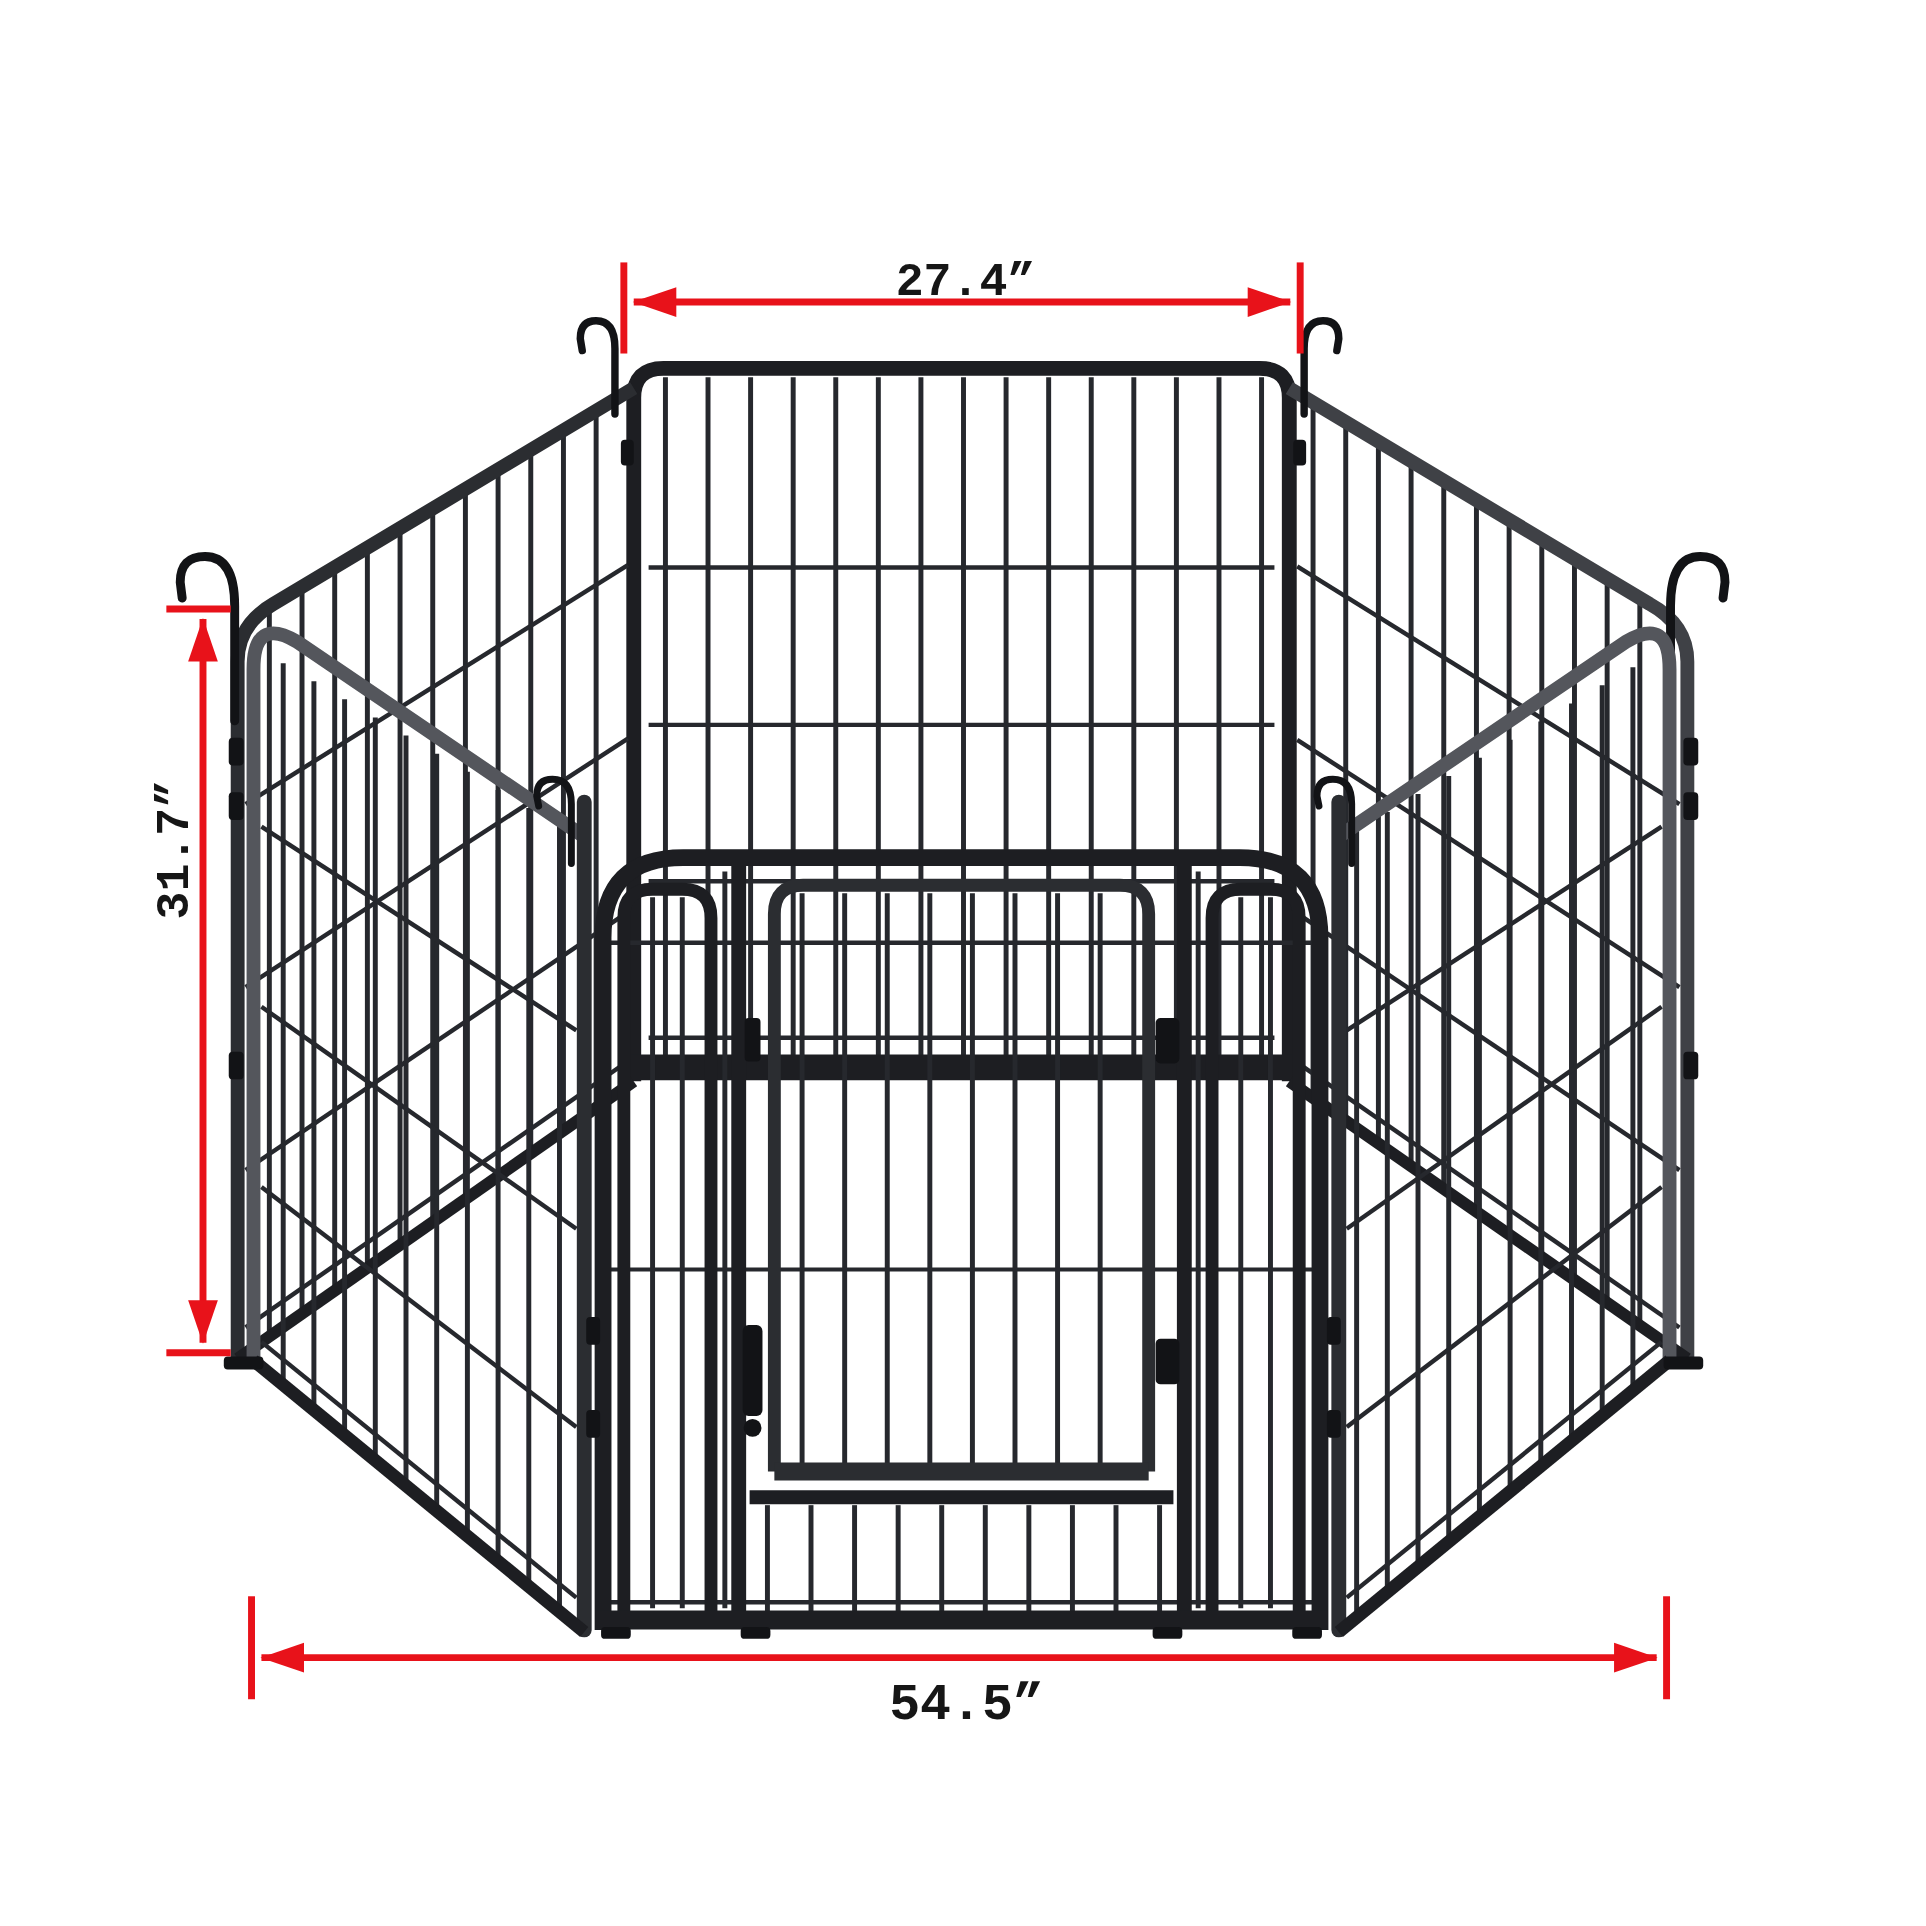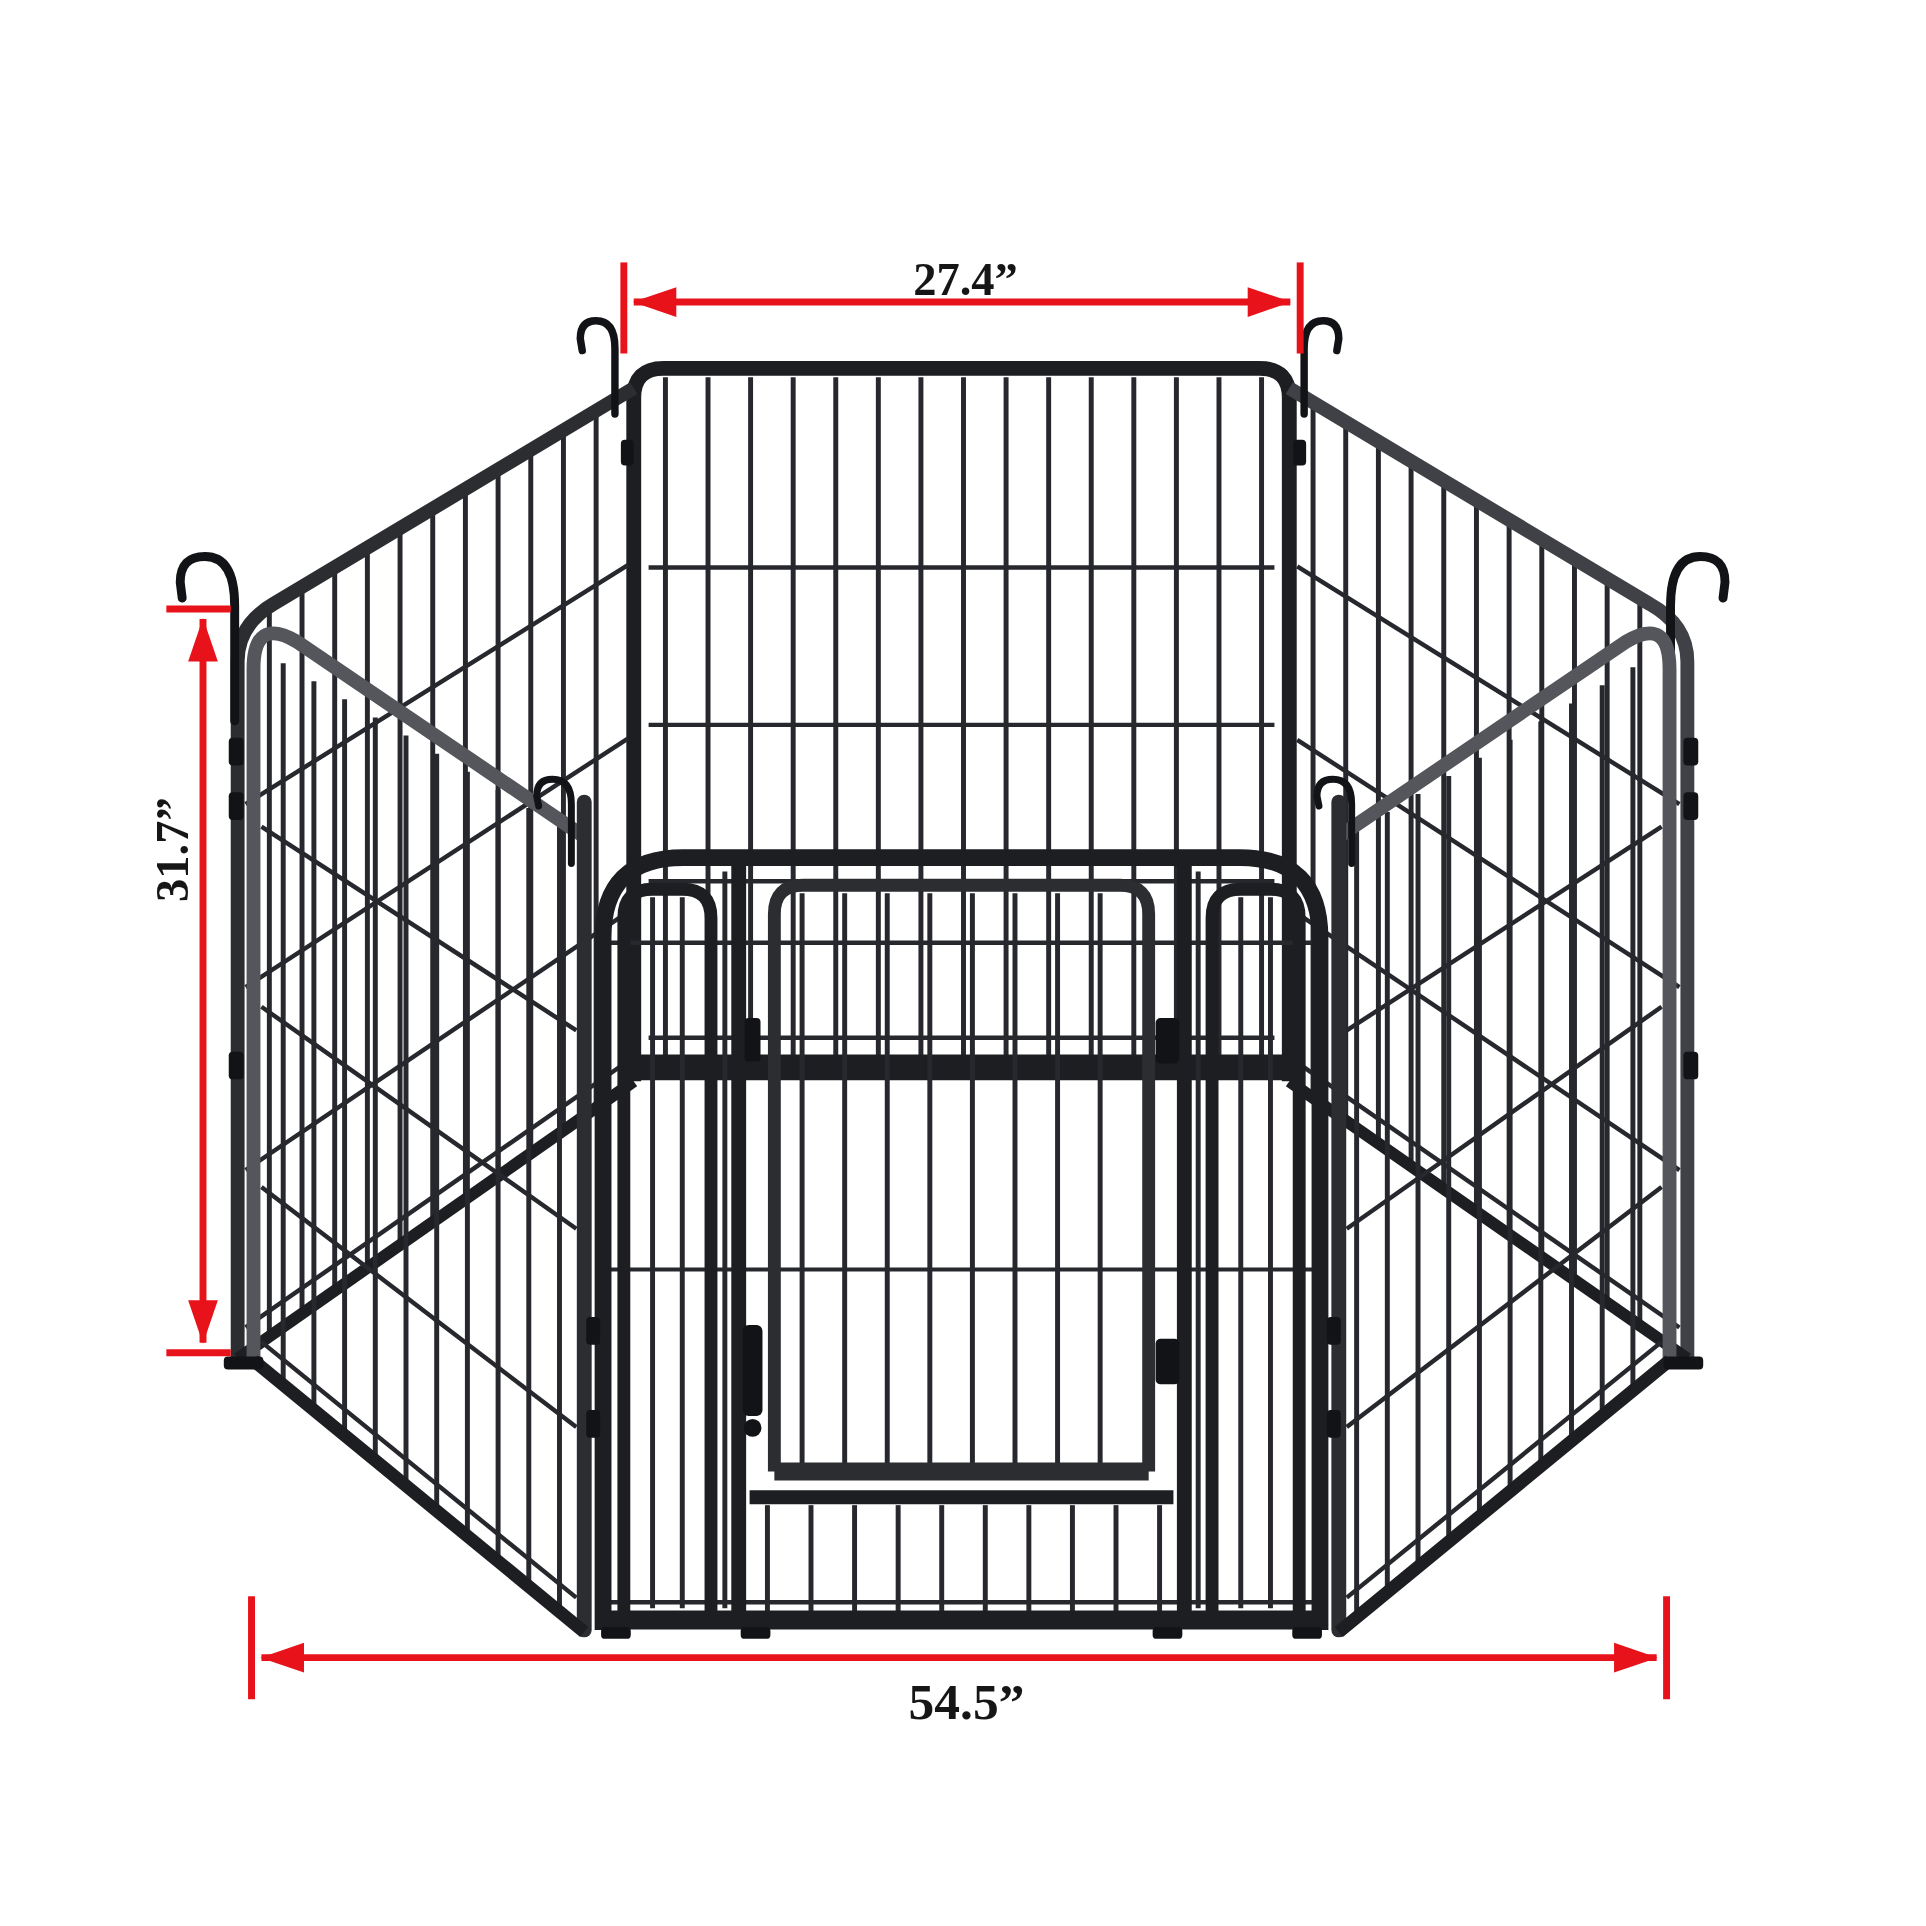--- a/index.html
+++ b/index.html
@@ -1,17 +1,17 @@
 <!DOCTYPE html>
 <html><head>
 <meta charset="utf-8">
 <style>
   html,body{margin:0;padding:0;background:#fff;}
   .stage{position:relative;width:1927px;height:1927px;background:var(--bg,#fff);overflow:hidden;
-         font-family:Liberation Serif, serif;}
+         font-family:Liberation Mono, monospace;}
   .stage svg{position:absolute;left:0;top:0;}
   
   .f-dark   {stroke:var(--frame-dark);fill:none;stroke-linejoin:round;}
   .f-mid    {stroke:var(--frame-mid);fill:none;stroke-linejoin:round;}
   .f-gray   {stroke:var(--rail-gray);fill:none;stroke-linejoin:round;}
   .f-gray2  {stroke:var(--rail-gray2);fill:none;stroke-linejoin:round;}
   .wire     {stroke:var(--wire);fill:none;}
   .fitting  {fill:var(--fitting);stroke:none;}
   .hook     {stroke:var(--fitting);fill:none;stroke-linecap:round;}
   .dim      {stroke:var(--red);fill:none;}

